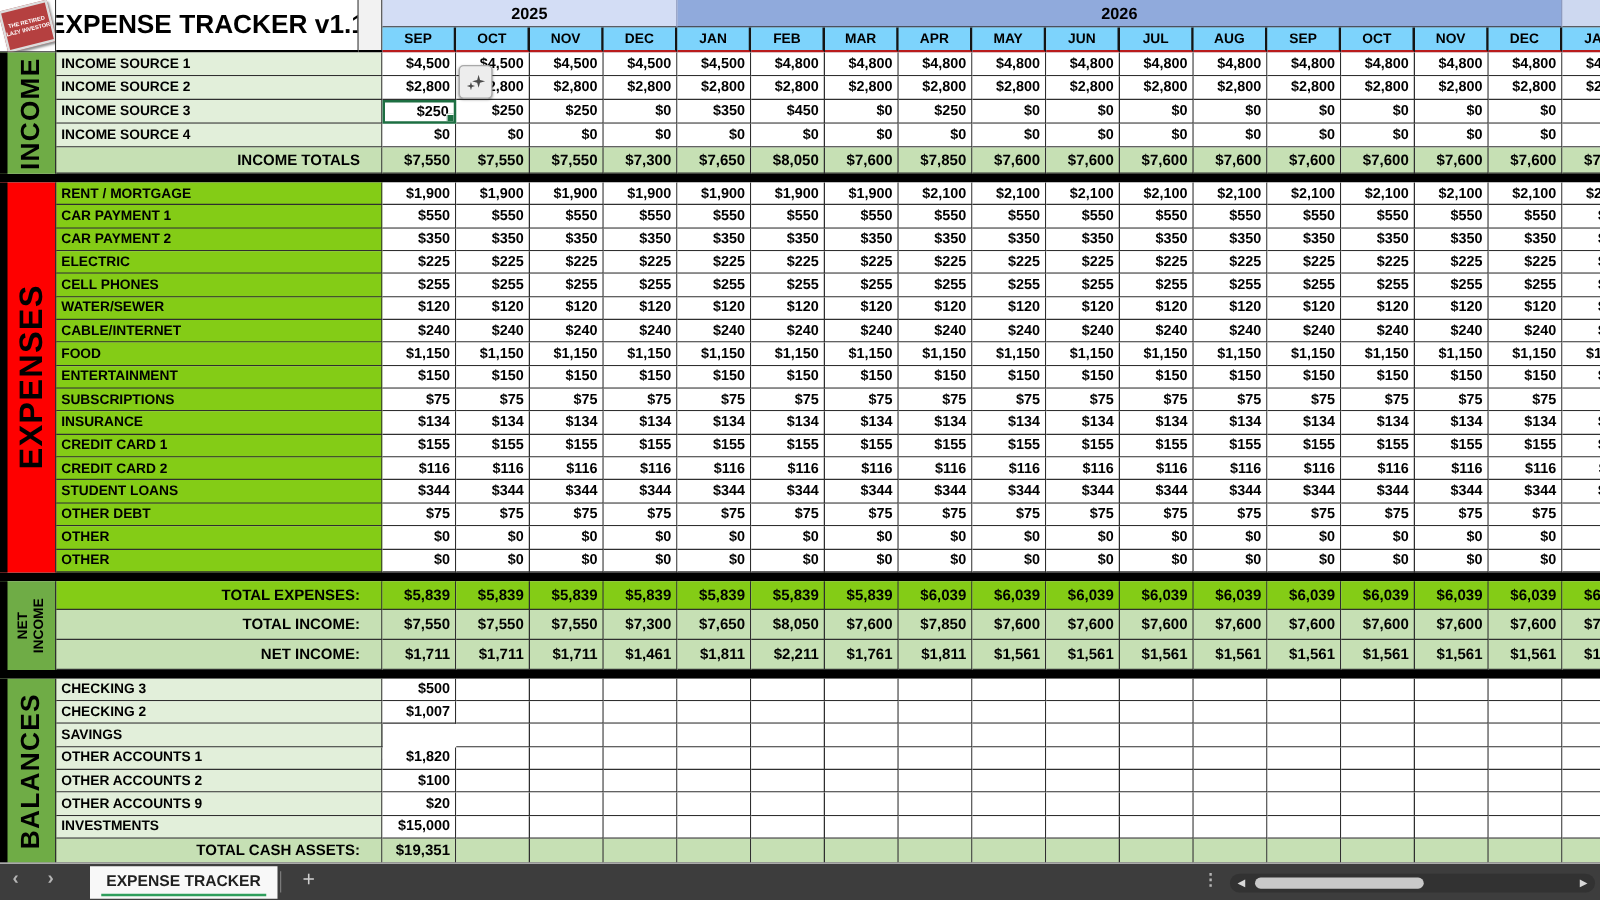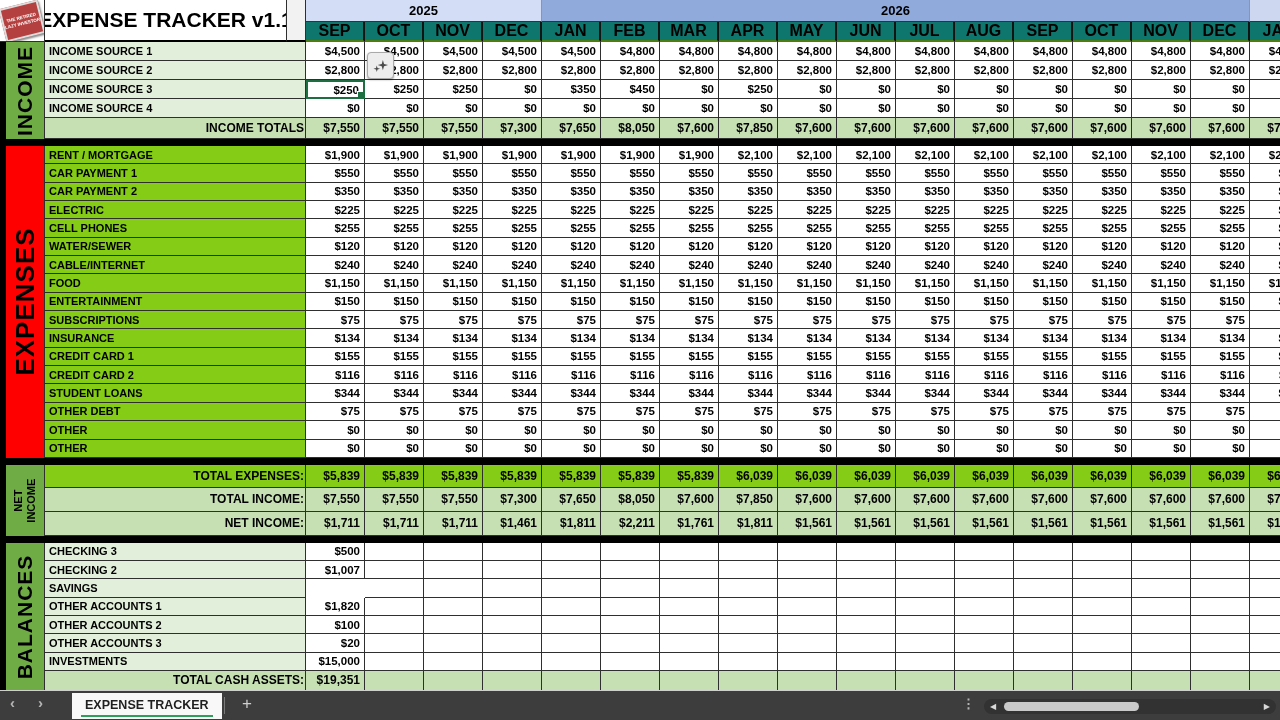--- a/index.html
+++ b/index.html
@@ -4,23 +4,23 @@
 <style>
   html,body{margin:0;padding:0;width:1280px;height:720px;overflow:hidden;background:#fff;}
   .screen{position:relative;width:1280px;height:720px;overflow:hidden;font-family:"Liberation Sans",sans-serif;}
   #grid{position:absolute;left:0;top:0;width:1310px;height:690px;display:grid;background:#fff;
     grid-template-columns:45px 242px 19px repeat(17,59px);
     grid-template-rows:22px 20px repeat(4,19px) 21px 7px repeat(17,18.35px) 7px 23px 24px 24px 7px repeat(7,18.3px) 20px;}
   .c{display:flex;align-items:center;border-right:1px solid #2f2f2f;border-bottom:1px solid #2f2f2f;
      font-weight:700;overflow:hidden;white-space:nowrap;background:#fff;color:#000;}
   .yb{justify-content:center;font-size:13px;border-right:1px solid #8a94b8;border-bottom:1px solid #333;}
   .yb0{background:#d3ddf5}.yb1{background:#90aadc}.yb2{background:#cdd8f0}
-  .mh{justify-content:center;font-size:16px;background:#0f766e;border-right:2px solid #141414;border-bottom:2px solid #4d7c0f;}
+  .mh{justify-content:center;font-size:11px;background:#7dd3fc;border-right:2px solid #141414;border-bottom:2px solid #b91c1c;}
   .lab{font-size:11px;padding-left:4px;}
-  .labr{justify-content:flex-end;padding-right:1px;font-size:12px;}
+  .labr{justify-content:flex-end;padding-right:17px;font-size:12px;}
   .num{justify-content:flex-end;padding-right:4px;font-size:11.5px;}
   .big{font-size:12px;}
   .ltg{background:#e2efda}.mdg{background:#c6e0b4}.pnk{background:#84cc16}.wht{background:#fff}
   .grn{background:#6fac46}.red{background:#fe0000}
   .divbar{background:#000;border:none;}
   .sidecell{justify-content:center;border-left:6px solid #000;border-right:1px solid #2f2f2f;border-bottom:none;}
   .sidetext{transform:rotate(-90deg);letter-spacing:1px;color:#000;text-align:center;font-weight:700;}
   .lgt{font-size:21px}.xlt{font-size:26px}
   .smt{font-size:11px;line-height:1.15;letter-spacing:0;}
   .logocell{grid-column:1;grid-row:1 / 3;justify-content:center;}
@@ -618,21 +618,21 @@
       <div class="c num wht" style="grid-area: 35 / 11;"></div>
       <div class="c num wht" style="grid-area: 35 / 12;"></div>
       <div class="c num wht" style="grid-area: 35 / 13;"></div>
       <div class="c num wht" style="grid-area: 35 / 14;"></div>
       <div class="c num wht" style="grid-area: 35 / 15;"></div>
       <div class="c num wht" style="grid-area: 35 / 16;"></div>
       <div class="c num wht" style="grid-area: 35 / 17;"></div>
       <div class="c num wht" style="grid-area: 35 / 18;"></div>
       <div class="c num wht" style="grid-area: 35 / 19;"></div>
       <div class="c num wht" style="grid-area: 35 / 20;"></div>
-      <div class="c lab ltg" style="grid-area: 36 / 2 / auto / span 2;">OTHER ACCOUNTS 3</div>
+      <div class="c lab ltg" style="grid-area: 36 / 2 / auto / span 2;">OTHER ACCOUNTS 9</div>
       <div class="c num wht" style="grid-area: 36 / 4;">$20</div>
       <div class="c num wht" style="grid-area: 36 / 5;"></div>
       <div class="c num wht" style="grid-area: 36 / 6;"></div>
       <div class="c num wht" style="grid-area: 36 / 7;"></div>
       <div class="c num wht" style="grid-area: 36 / 8;"></div>
       <div class="c num wht" style="grid-area: 36 / 9;"></div>
       <div class="c num wht" style="grid-area: 36 / 10;"></div>
       <div class="c num wht" style="grid-area: 36 / 11;"></div>
       <div class="c num wht" style="grid-area: 36 / 12;"></div>
       <div class="c num wht" style="grid-area: 36 / 13;"></div>

